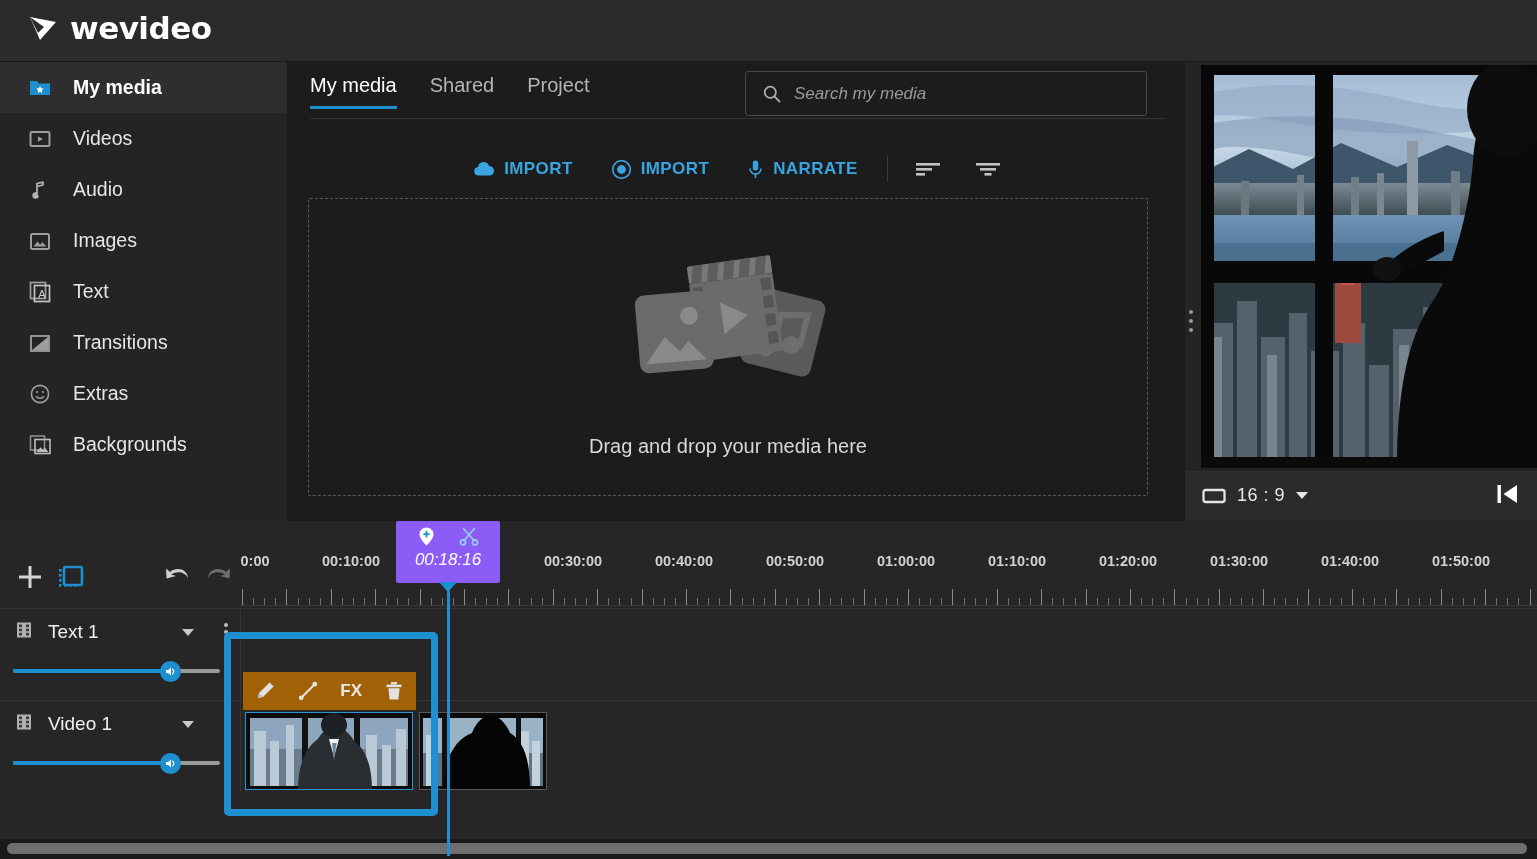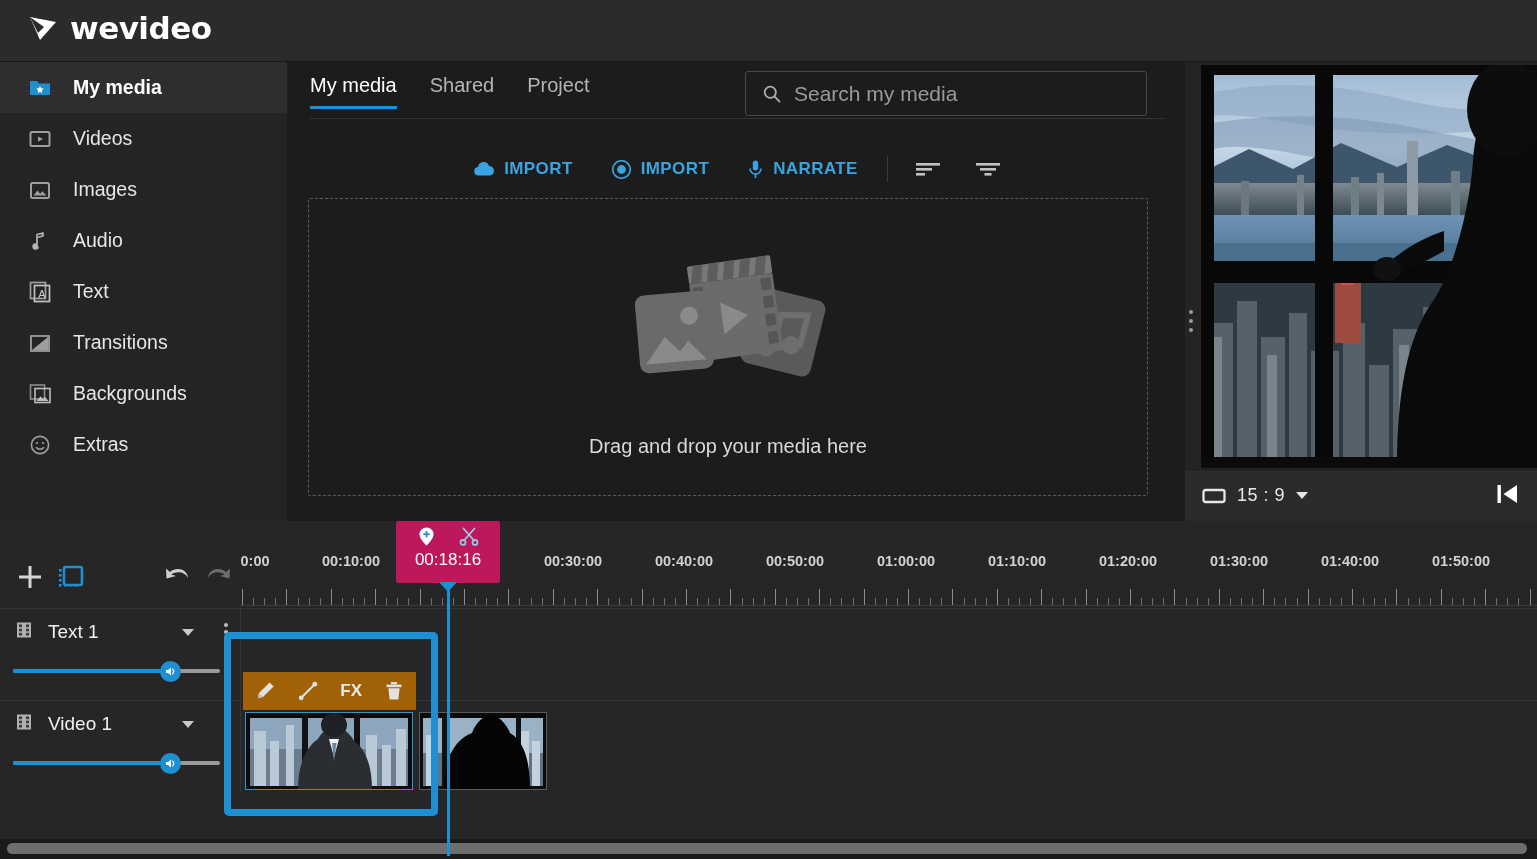--- a/index.html
+++ b/index.html
@@ -58,21 +58,21 @@
     position: absolute; left: 23px; top: 56px; width: 855px; height: 1px; background: #343434;
   }
   .searchbox {
     position: absolute; left: 458px; top: 9px; width: 402px; height: 45px;
     border: 1px solid #484848; border-radius: 3px;
     display: flex; align-items: center; padding-left: 16px; gap: 12px;
     background: transparent;
   }
   .searchbox input {
     background: transparent; border: 0; outline: 0; color: #c9c9c9;
-    font-size: 21px; font-family: "Liberation Sans", sans-serif; width: 330px;
+    font-size: 17px; font-family: "Liberation Sans", sans-serif; width: 330px; font-style: italic;
   }
   .searchbox input::placeholder { color: #9a9a9a; }
 
   .actions-row {
     position: absolute; left: 0; top: 83px; width: 898px; height: 48px;
     display: flex; align-items: center; justify-content: center; gap: 0;
   }
   .act {
     display: flex; align-items: center; gap: 9px; color: #39a4e0;
     font-size: 17px; font-weight: 700; letter-spacing: 0.4px; cursor: pointer;
@@ -128,21 +128,21 @@
     transform: translateX(-50%);
   }
   .ticks { position: absolute; left: 0; bottom: 0; width: 1297px; height: 22px; }
   .tick { position: absolute; bottom: 3px; width: 1px; background: #707070; }
   .tick.minor { height: 7px; }
   .tick.major { height: 16px; background: #8c8c8c; }
   .ruler-base { position: absolute; left:0; bottom: 2px; width: 1297px; height: 1px; background: #3a3a3a; }
 
   .playhead-badge {
     position: absolute; left: 396px; top: 0px; width: 104px; height: 62px;
-    background: #be185d; border-radius: 2px; z-index: 30;
+    background: #8b5cf6; border-radius: 2px; z-index: 30; font-style: italic;
   }
   .playhead-badge .pb-icons {
     display: flex; align-items: center; justify-content: space-around;
     height: 30px; padding: 4px 10px 0 10px;
   }
   .playhead-badge .pb-time {
     text-align: center; font-size: 17px; color: #ffffff; margin-top: -1px;
     font-family: "Liberation Sans", sans-serif;
   }
   .playhead-badge::after {
@@ -233,35 +233,35 @@
             <rect x="1.5" y="4" width="19" height="14" rx="1.5" fill="none" stroke="#9e9e9e" stroke-width="2"></rect>
             <path d="M9 8.5l5 2.6-5 2.6z" fill="#9e9e9e"></path>
           </svg>
       </span>
       <span class="lbl">Videos</span>
     </div>
 
     <div class="side-item">
       <span class="ico">
         <svg width="22" height="22" viewBox="0 0 22 22">
-            <rect x="2" y="4" width="18" height="15" rx="1.5" fill="none" stroke="#9e9e9e" stroke-width="2"></rect>
-            <path d="M4.5 16.5l4-5 2.6 3.2 2.2-2.4 4.2 4.2z" fill="#9e9e9e"></path>
+            <path d="M9 16.5a2.4 2.4 0 11-2.4-2.4c.5 0 1 .15 1.4.4V4.5l6-1.5v3l-5 1.3" fill="none" stroke="#b5b5b5" stroke-width="1.7" stroke-linejoin="round"></path>
+            <circle cx="6.6" cy="16.5" r="2.4" fill="#b5b5b5"></circle>
           </svg>
       </span>
-      <span class="lbl">Images</span>
+      <span class="lbl">Audio</span>
     </div>
 
     <div class="side-item">
       <span class="ico">
         <svg width="22" height="22" viewBox="0 0 22 22">
-            <path d="M9 16.5a2.4 2.4 0 11-2.4-2.4c.5 0 1 .15 1.4.4V4.5l6-1.5v3l-5 1.3" fill="none" stroke="#b5b5b5" stroke-width="1.7" stroke-linejoin="round"></path>
-            <circle cx="6.6" cy="16.5" r="2.4" fill="#b5b5b5"></circle>
+            <rect x="2" y="4" width="18" height="15" rx="1.5" fill="none" stroke="#9e9e9e" stroke-width="2"></rect>
+            <path d="M4.5 16.5l4-5 2.6 3.2 2.2-2.4 4.2 4.2z" fill="#9e9e9e"></path>
           </svg>
       </span>
-      <span class="lbl">Audio</span>
+      <span class="lbl">Images</span>
     </div>
 
     <div class="side-item">
       <span class="ico">
         <svg width="23" height="23" viewBox="0 0 23 23">
             <rect x="1.5" y="2.5" width="15" height="16" fill="none" stroke="#9e9e9e" stroke-width="1.7"></rect>
             <rect x="5.5" y="5.5" width="15" height="16" fill="none" stroke="#c2c2c2" stroke-width="1.7"></rect>
             <text x="13" y="17.5" font-family="Liberation Sans, sans-serif" font-size="11" fill="#d0d0d0" text-anchor="middle">A</text>
           </svg>
       </span>
@@ -269,43 +269,43 @@
     </div>
 
     <div class="side-item">
       <span class="ico">
         <svg width="22" height="22" viewBox="0 0 22 22">
             <rect x="2" y="4" width="18" height="15" fill="none" stroke="#9e9e9e" stroke-width="1.8"></rect>
             <path d="M3 18L19 5v13z" fill="#9e9e9e"></path>
           </svg>
       </span>
       <span class="lbl">Transitions</span>
-    </div>
-
-    <div class="side-item">
-      <span class="ico">
-        <svg width="23" height="23" viewBox="0 0 23 23">
-            <rect x="1.5" y="3" width="14" height="14" fill="none" stroke="#8c8c8c" stroke-width="1.6"></rect>
-            <rect x="6" y="6.5" width="15" height="14" fill="none" stroke="#bdbdbd" stroke-width="1.6"></rect>
-            <path d="M7.5 19l4-4.8 2.4 2.8 2-2.2 3.6 4.2z" fill="#bdbdbd"></path>
-          </svg>
-      </span>
-      <span class="lbl">Backgrounds</span>
     </div>
 
     <div class="side-item">
       <span class="ico">
         <svg width="22" height="22" viewBox="0 0 22 22">
             <circle cx="11" cy="11" r="8.6" fill="none" stroke="#9e9e9e" stroke-width="1.6"></circle>
             <circle cx="8" cy="9" r="1.1" fill="#9e9e9e"></circle>
             <circle cx="14" cy="9" r="1.1" fill="#9e9e9e"></circle>
             <path d="M7 13.2a5 5 0 008 0" fill="none" stroke="#9e9e9e" stroke-width="1.5"></path>
           </svg>
       </span>
       <span class="lbl">Extras</span>
+    </div>
+
+    <div class="side-item">
+      <span class="ico">
+        <svg width="23" height="23" viewBox="0 0 23 23">
+            <rect x="1.5" y="3" width="14" height="14" fill="none" stroke="#8c8c8c" stroke-width="1.6"></rect>
+            <rect x="6" y="6.5" width="15" height="14" fill="none" stroke="#bdbdbd" stroke-width="1.6"></rect>
+            <path d="M7.5 19l4-4.8 2.4 2.8 2-2.2 3.6 4.2z" fill="#bdbdbd"></path>
+          </svg>
+      </span>
+      <span class="lbl">Backgrounds</span>
     </div>
   </div>
 
   <div class="media-panel">
 
     <div class="tabs-row">
       <div class="tab active">My media</div>
       <div class="tab">Shared</div>
       <div class="tab">Project</div>
     </div>
@@ -479,21 +479,21 @@
       <i></i>
         <i></i>
         <i></i>
     </div>
 
     <div class="preview-bar">
       <div class="ratio-ctl">
         <svg width="24" height="18" viewBox="0 0 24 18">
           <rect x="1.5" y="3" width="21" height="12" rx="2" fill="none" stroke="#e6e6e6" stroke-width="2.3"></rect>
         </svg>
-        <span class="ratio-txt">15 : 9</span>
+        <span class="ratio-txt">16 : 9</span>
         <span class="caret"></span>
       </div>
       <div class="skip-start">
         <svg width="26" height="26" viewBox="0 0 26 26">
           <rect x="3.5" y="4" width="3.4" height="18" fill="#ffffff"></rect>
           <path d="M23 4L9.5 13 23 22z" fill="#ffffff"></path>
         </svg>
       </div>
     </div>
   </div>

